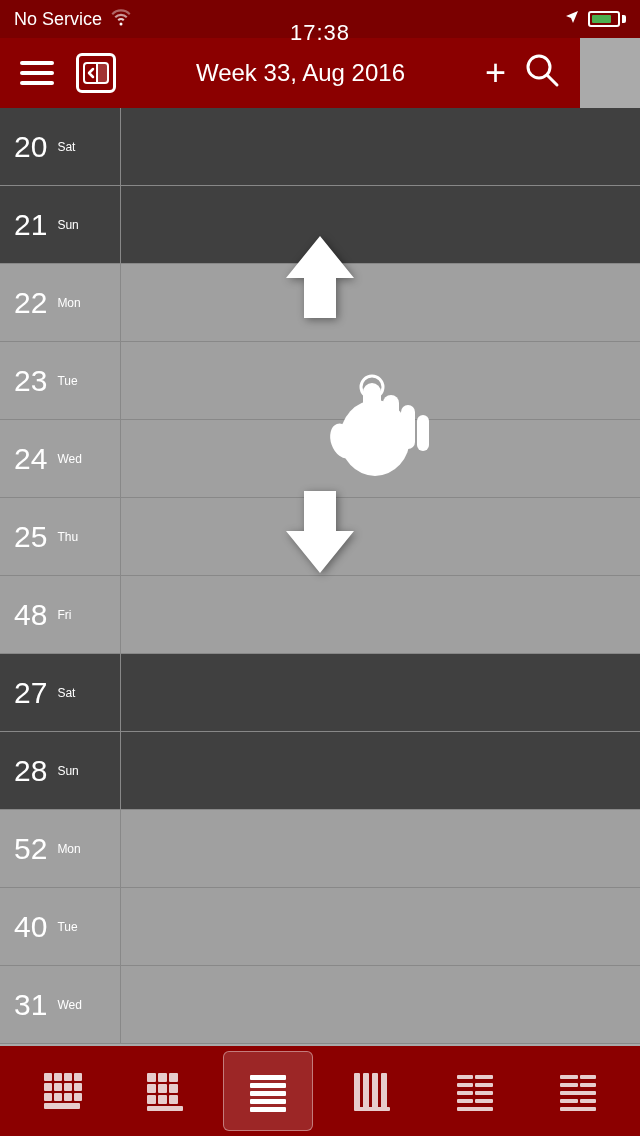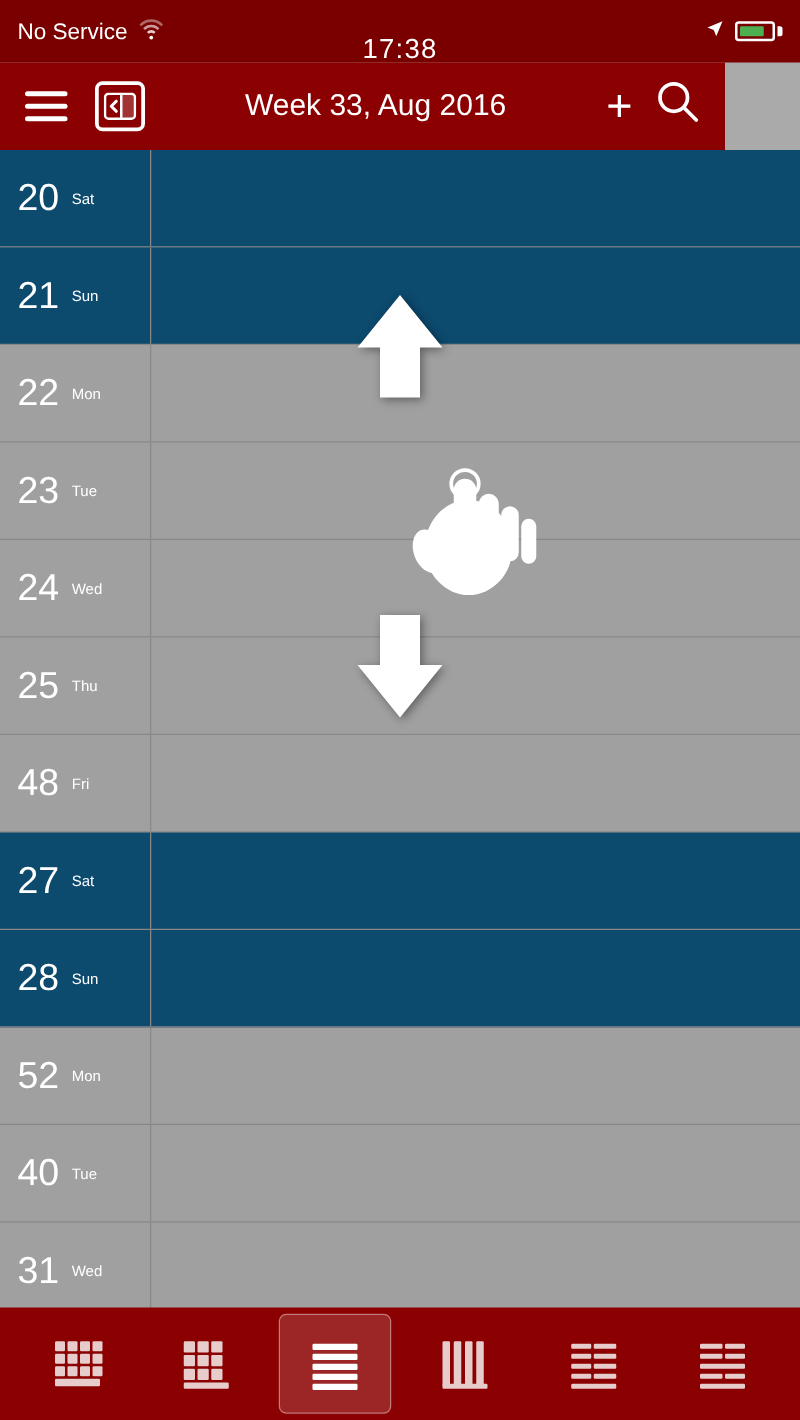--- a/index.html
+++ b/index.html
@@ -8,21 +8,21 @@
       width: 640px;
       height: 1136px;
       overflow: hidden;
       font-family: -apple-system, 'Helvetica Neue', Arial, sans-serif;
       background: #aaa;
     }
 
     
     #status-bar {
       width: 640px;
-      height: 50px;
+      height: 38px;
       background: #7a0000;
       display: flex;
       align-items: center;
       justify-content: space-between;
       padding: 0 14px;
       color: white;
       font-size: 18px;
     }
     .status-left {
       display: flex;
@@ -143,21 +143,21 @@
       width: 640px;
       background: #a0a0a0;
     }
     .day-row {
       display: flex;
       height: 78px;
       border-bottom: 1px solid #888;
       align-items: center;
     }
     .day-row.weekend {
-      background: #0c4a6e;
+      background: #404040;
     }
     .day-number-col {
       width: 120px;
       min-width: 120px;
       display: flex;
       align-items: center;
       padding-left: 14px;
       gap: 10px;
     }
     .day-number {

